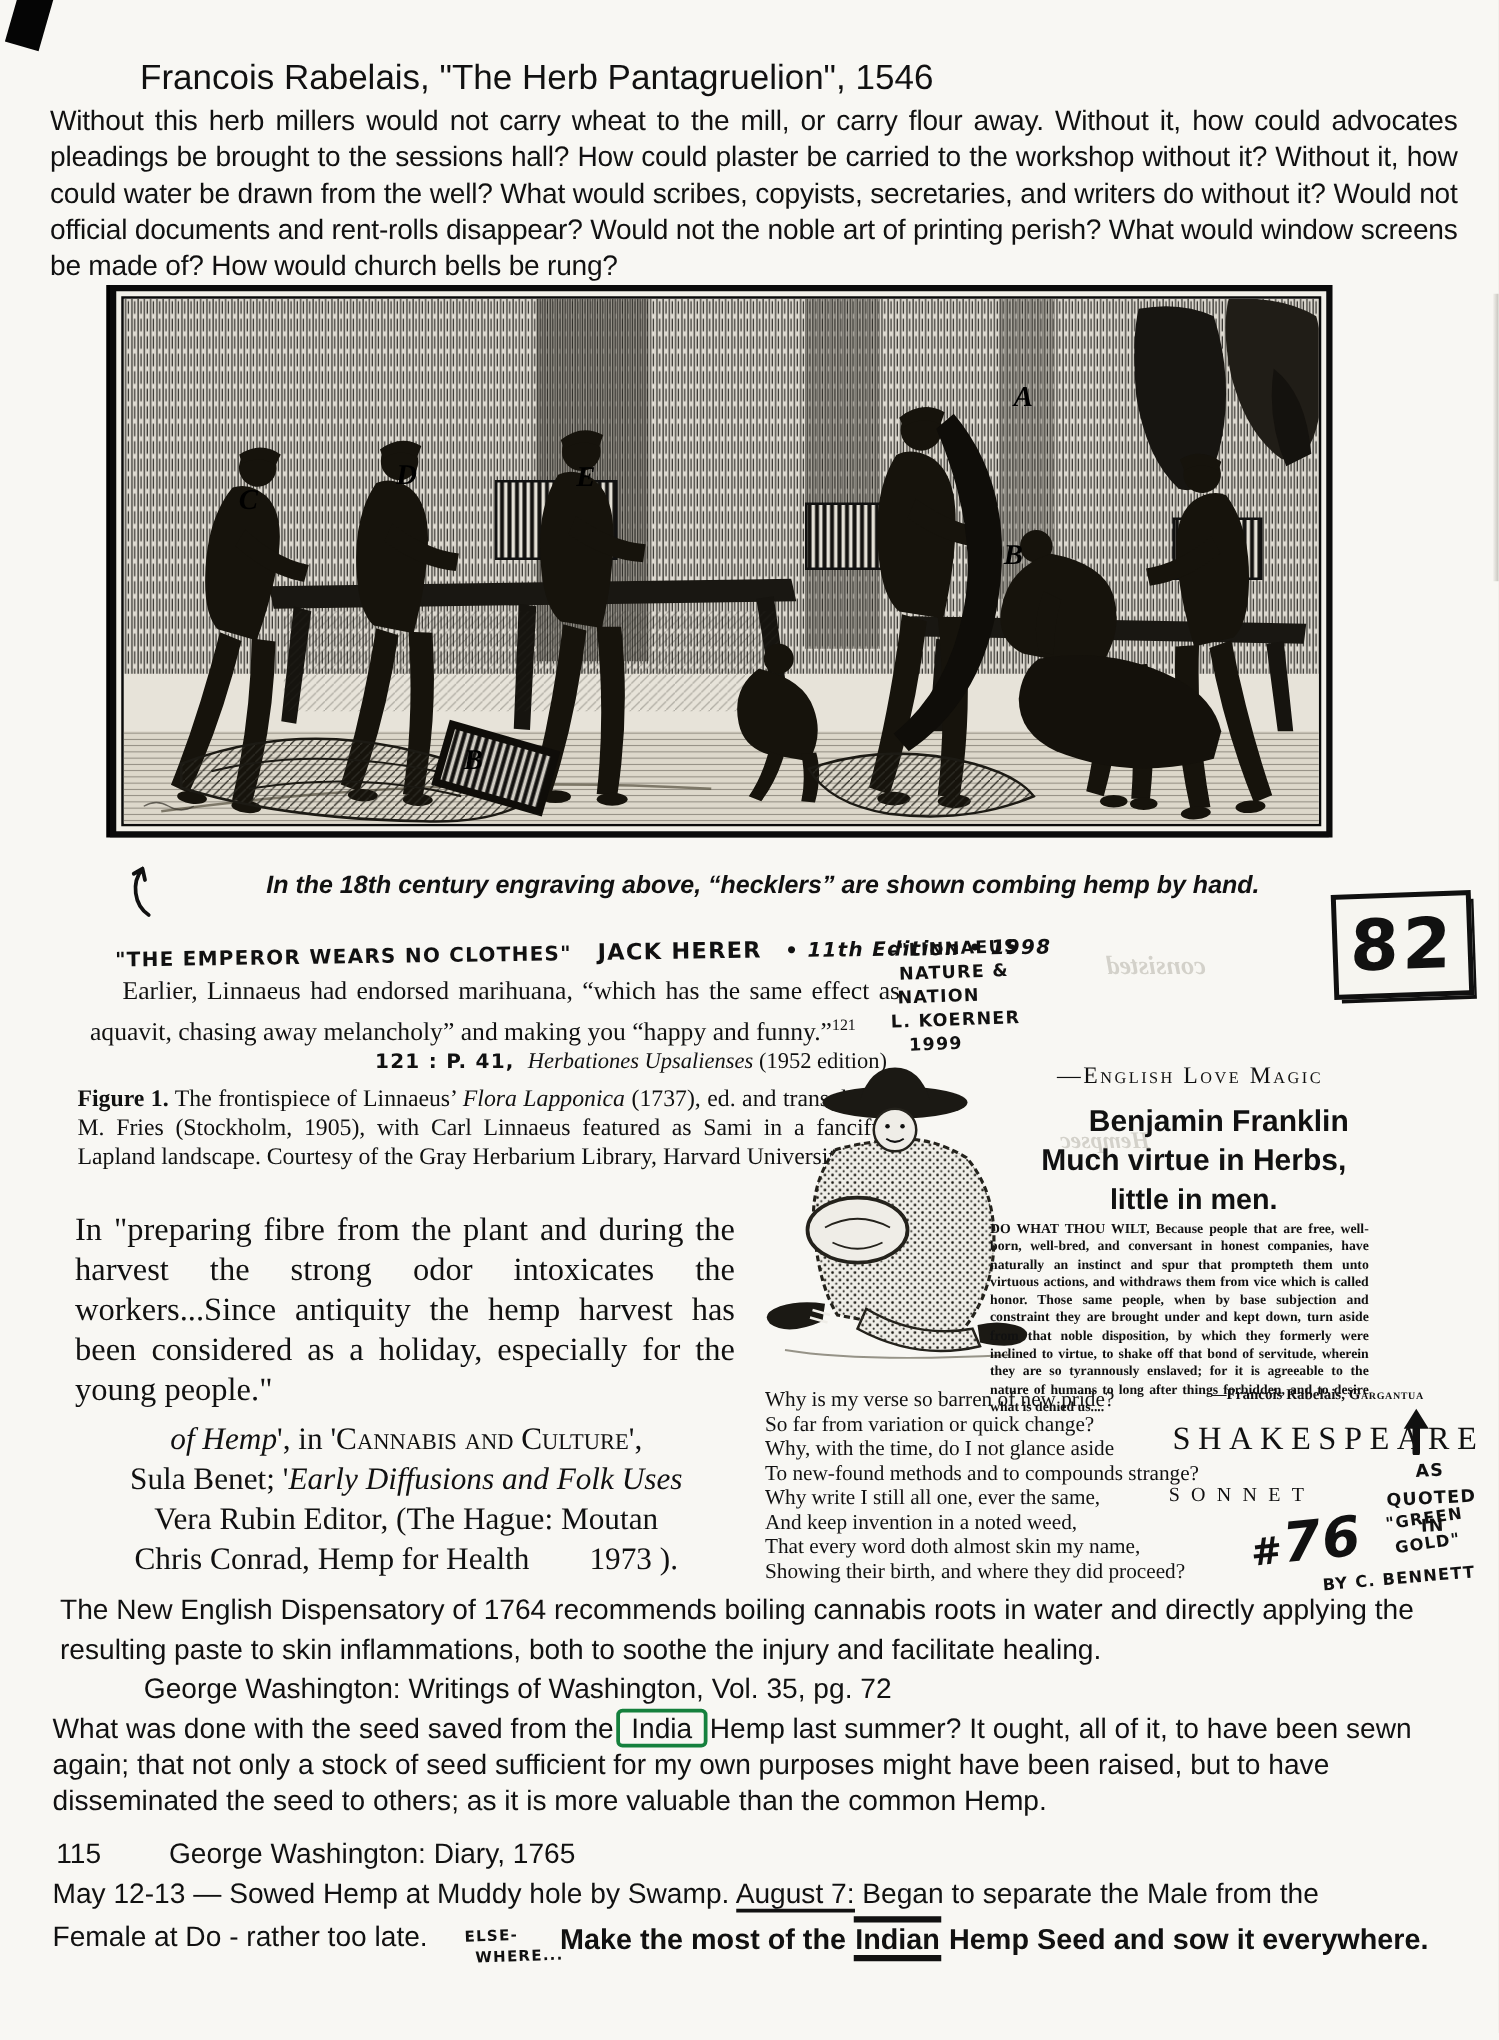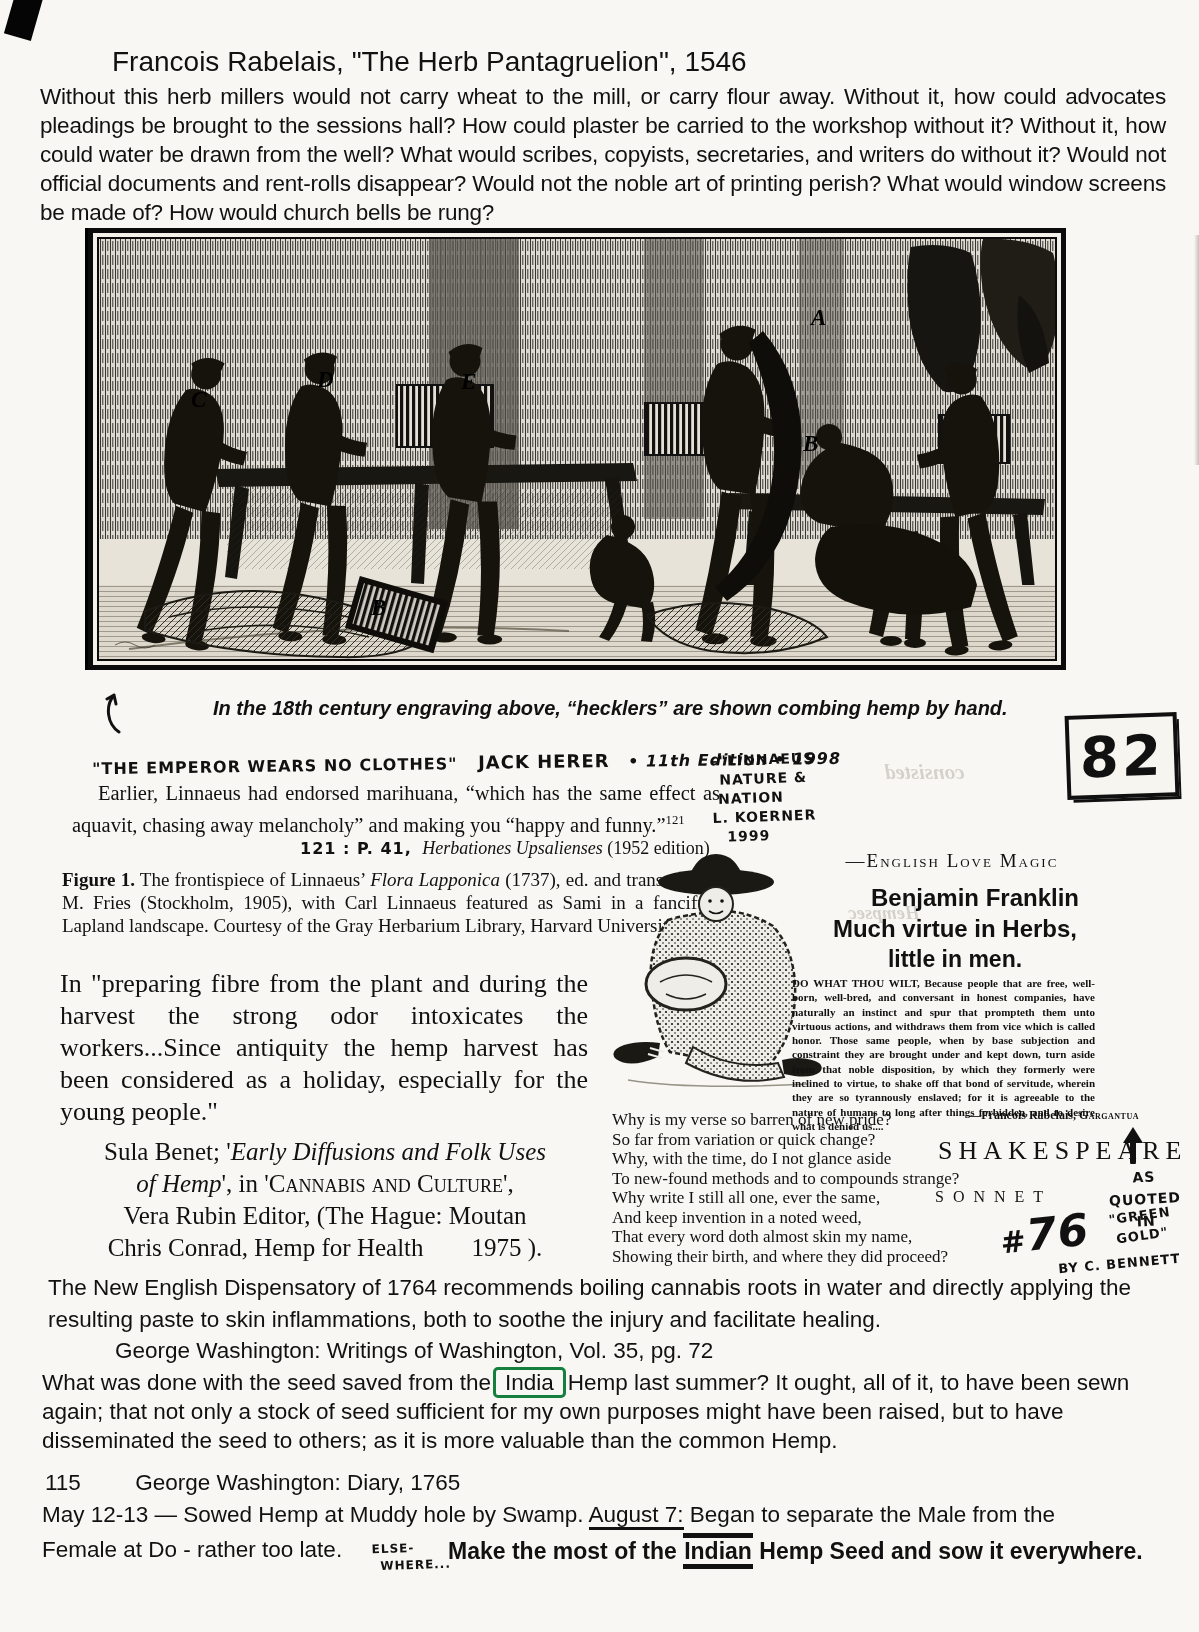--- a/index.html
+++ b/index.html
@@ -234,24 +234,24 @@
   <p class="abs serif just" style="left:792px;top:976px;width:303px;font-size:11px;line-height:14.3px;font-weight:700;">
     <span>DO WHAT THOU WILT,</span><span> Because people that are free, well-born, well-bred, and conversant in honest companies, have naturally an instinct and spur that prompteth them unto virtuous actions, and withdraws them from vice which is called honor. Those same people, when by base subjection and constraint they are brought under and kept down, turn aside from that noble disposition, by which they formerly were inclined to virtue, to shake off that bond of servitude, wherein they are so tyrannously enslaved; for it is agreeable to the nature of humans to long after things forbidden, and to desire what is denied us....</span>
   </p>
   <div class="abs serif" style="left:836px;top:1108px;width:303px;text-align:right;font-size:12px;font-weight:700;">
     <span>—Francois Rabelais, </span><span class="smallcaps" style="letter-spacing:0.5px;">Gargantua</span>
   </div>
 
   <p class="abs serif just" style="left:60px;top:968px;width:528px;font-size:26px;line-height:32px;">In "preparing fibre from the plant and during the harvest the strong odor intoxicates the workers...Since antiquity the hemp harvest has been considered as a holiday, especially for the young people."</p>
 
   <div class="abs serif center" style="left:55px;top:1136px;width:540px;font-size:25px;line-height:32px;">
+    <div><i>of Hemp</i><span>', in '</span><span class="smallcaps">Cannabis and Culture</span><span>',</span></div>
     <div><span>Sula Benet; '</span><i>Early Diffusions and Folk Uses</i></div>
-    <div><i>of Hemp</i><span>', in '</span><span class="smallcaps">Cannabis and Culture</span><span>',</span></div>
     <div>Vera Rubin Editor, (The Hague: Moutan</div>
-    <div><span>Chris Conrad, Hemp for Health</span><span style="margin-left:48px;">1975 ).</span></div>
+    <div><span>Chris Conrad, Hemp for Health</span><span style="margin-left:48px;">1973 ).</span></div>
   </div>
 
   <div class="abs serif" style="left:612px;top:1110px;width:380px;font-size:17px;line-height:19.5px;">
     <div>Why is my verse so barren of new pride?</div>
     <div>So far from variation or quick change?</div>
     <div>Why, with the time, do I not glance aside</div>
     <div>To new-found methods and to compounds strange?</div>
     <div>Why write I still all one, ever the same,</div>
     <div>And keep invention in a noted weed,</div>
     <div>That every word doth almost skin my name,</div>

